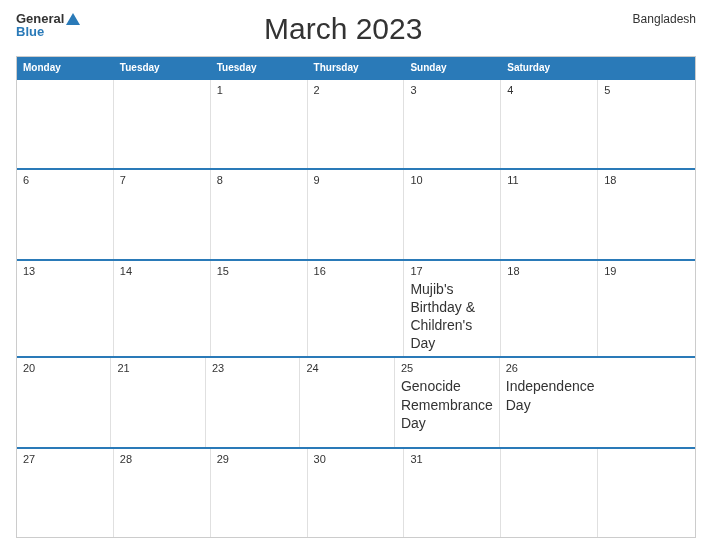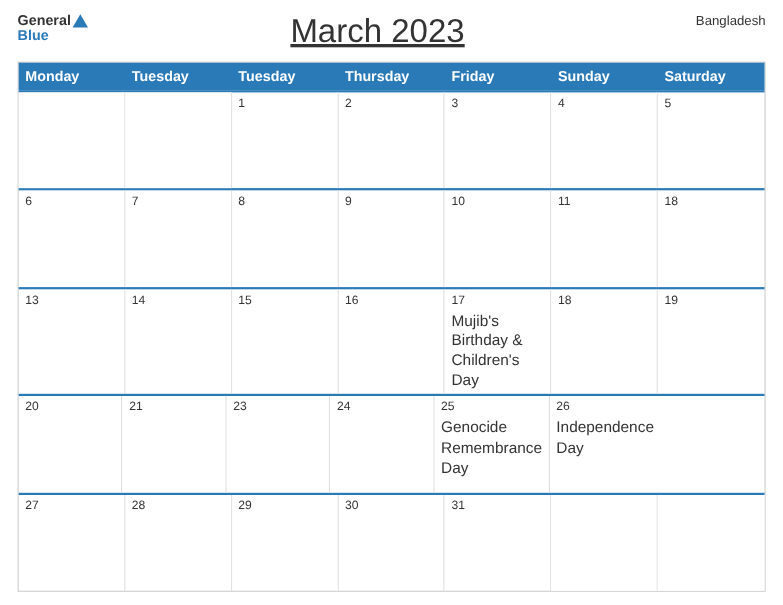--- a/index.html
+++ b/index.html
@@ -61,21 +61,20 @@
       display: flex;
       align-items: center;
     }
 
     .title {
       font-size: 30px;
       font-weight: normal;
       color: #333;
       text-align: center;
       flex: 1;
-      text-decoration: underline;
     }
 
     .country {
       font-size: 12px;
       color: #333;
       min-width: 90px;
       text-align: right;
     }
 
     
@@ -87,21 +86,21 @@
     }
 
     .cal-header {
       display: grid;
       grid-template-columns: repeat(7, 1fr);
       background: #2a7ab8;
     }
 
     .cal-header-cell {
       color: #fff;
-      font-size: 13px;
+      font-size: 10px;
       font-weight: bold;
       padding: 5px 6px;
       text-align: left;
     }
 
     .cal-body {
       flex: 1;
       display: flex;
       flex-direction: column;
     }
@@ -161,21 +160,20 @@
     <div class="title">March 2023</div>
     <div class="country">Bangladesh</div>
   </div>
 
   <div class="calendar">
     <div class="cal-header">
       <div class="cal-header-cell">Monday</div>
       <div class="cal-header-cell">Tuesday</div>
       <div class="cal-header-cell">Tuesday</div>
       <div class="cal-header-cell">Thursday</div>
-      <div class="cal-header-cell">Friday</div>
       <div class="cal-header-cell">Sunday</div>
       <div class="cal-header-cell">Saturday</div>
     </div>
 
     <div class="cal-body">
 
       <div class="cal-week">
         <div class="cal-cell empty-cell"></div>
         <div class="cal-cell empty-cell"></div>
         <div class="cal-cell">

